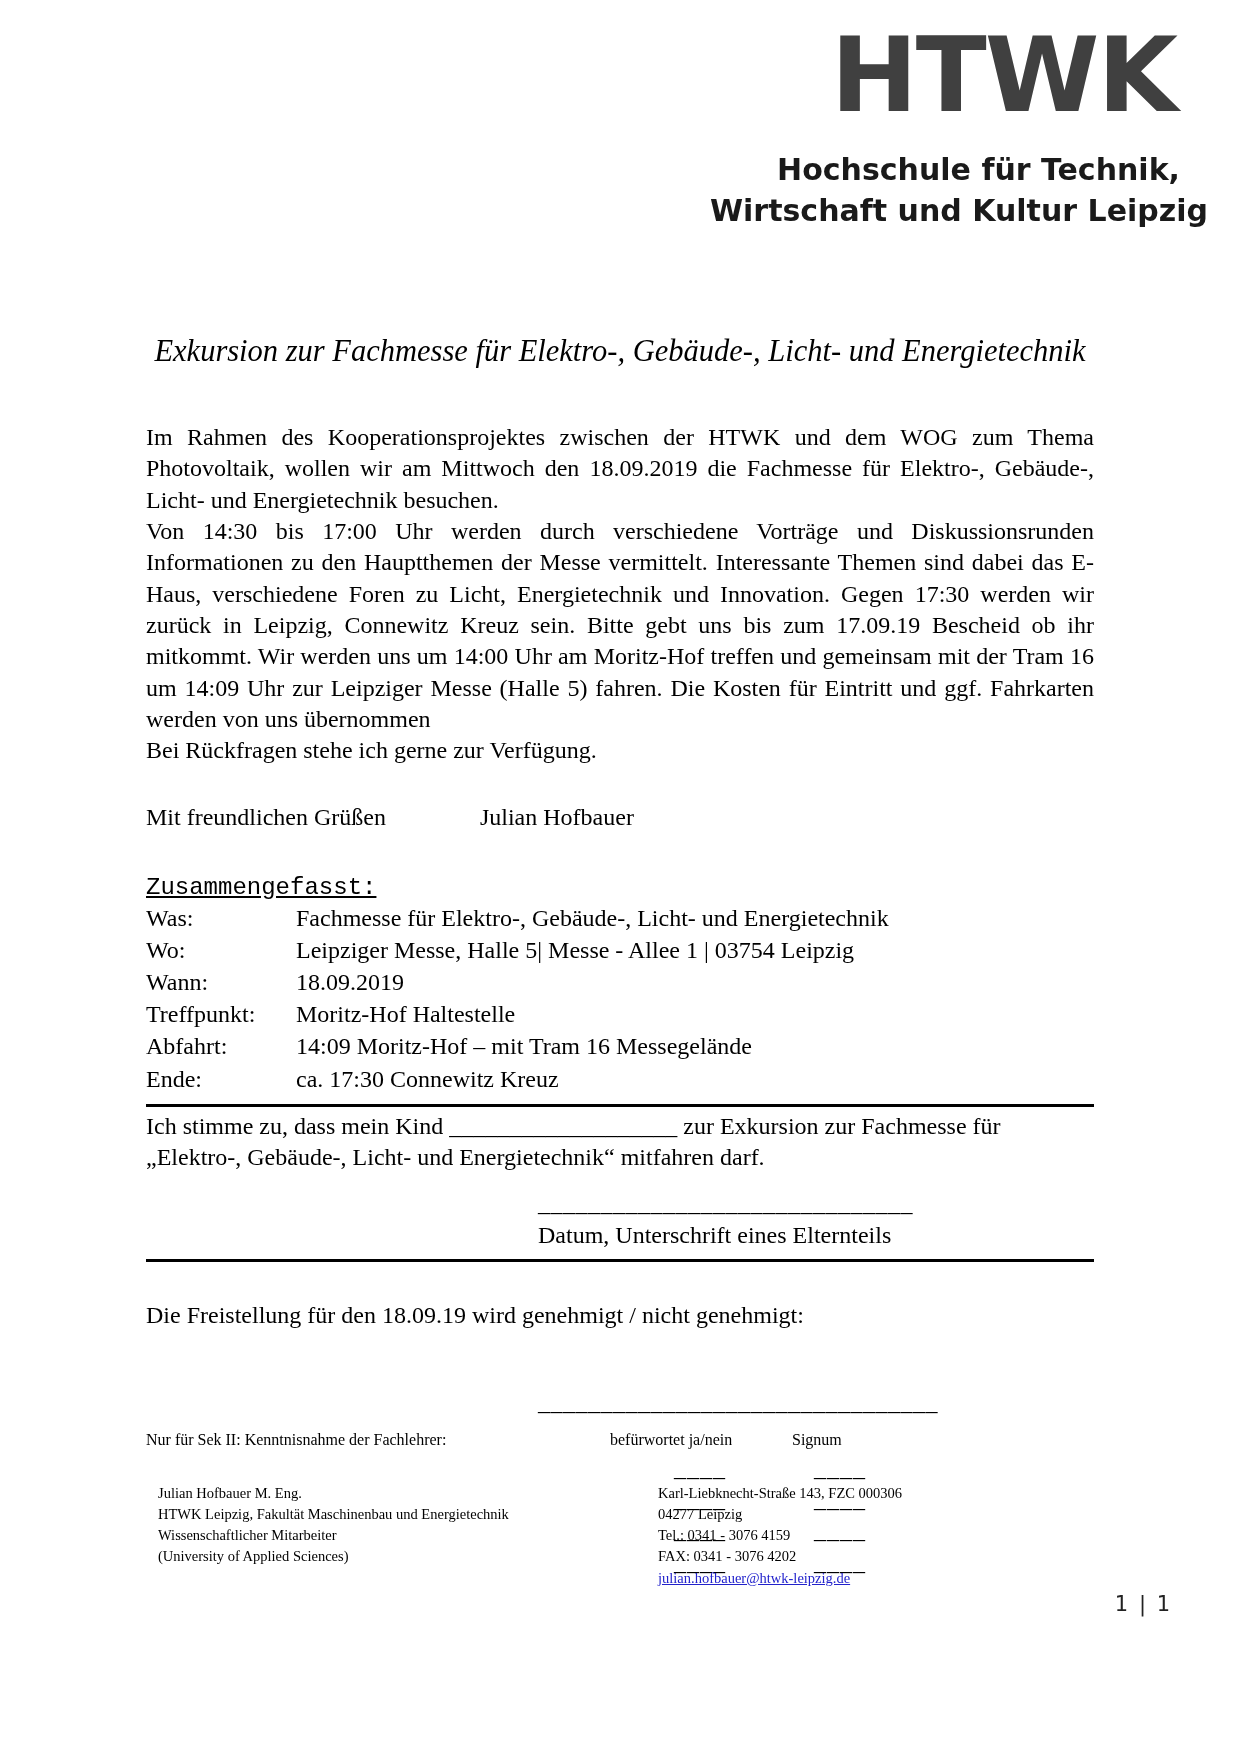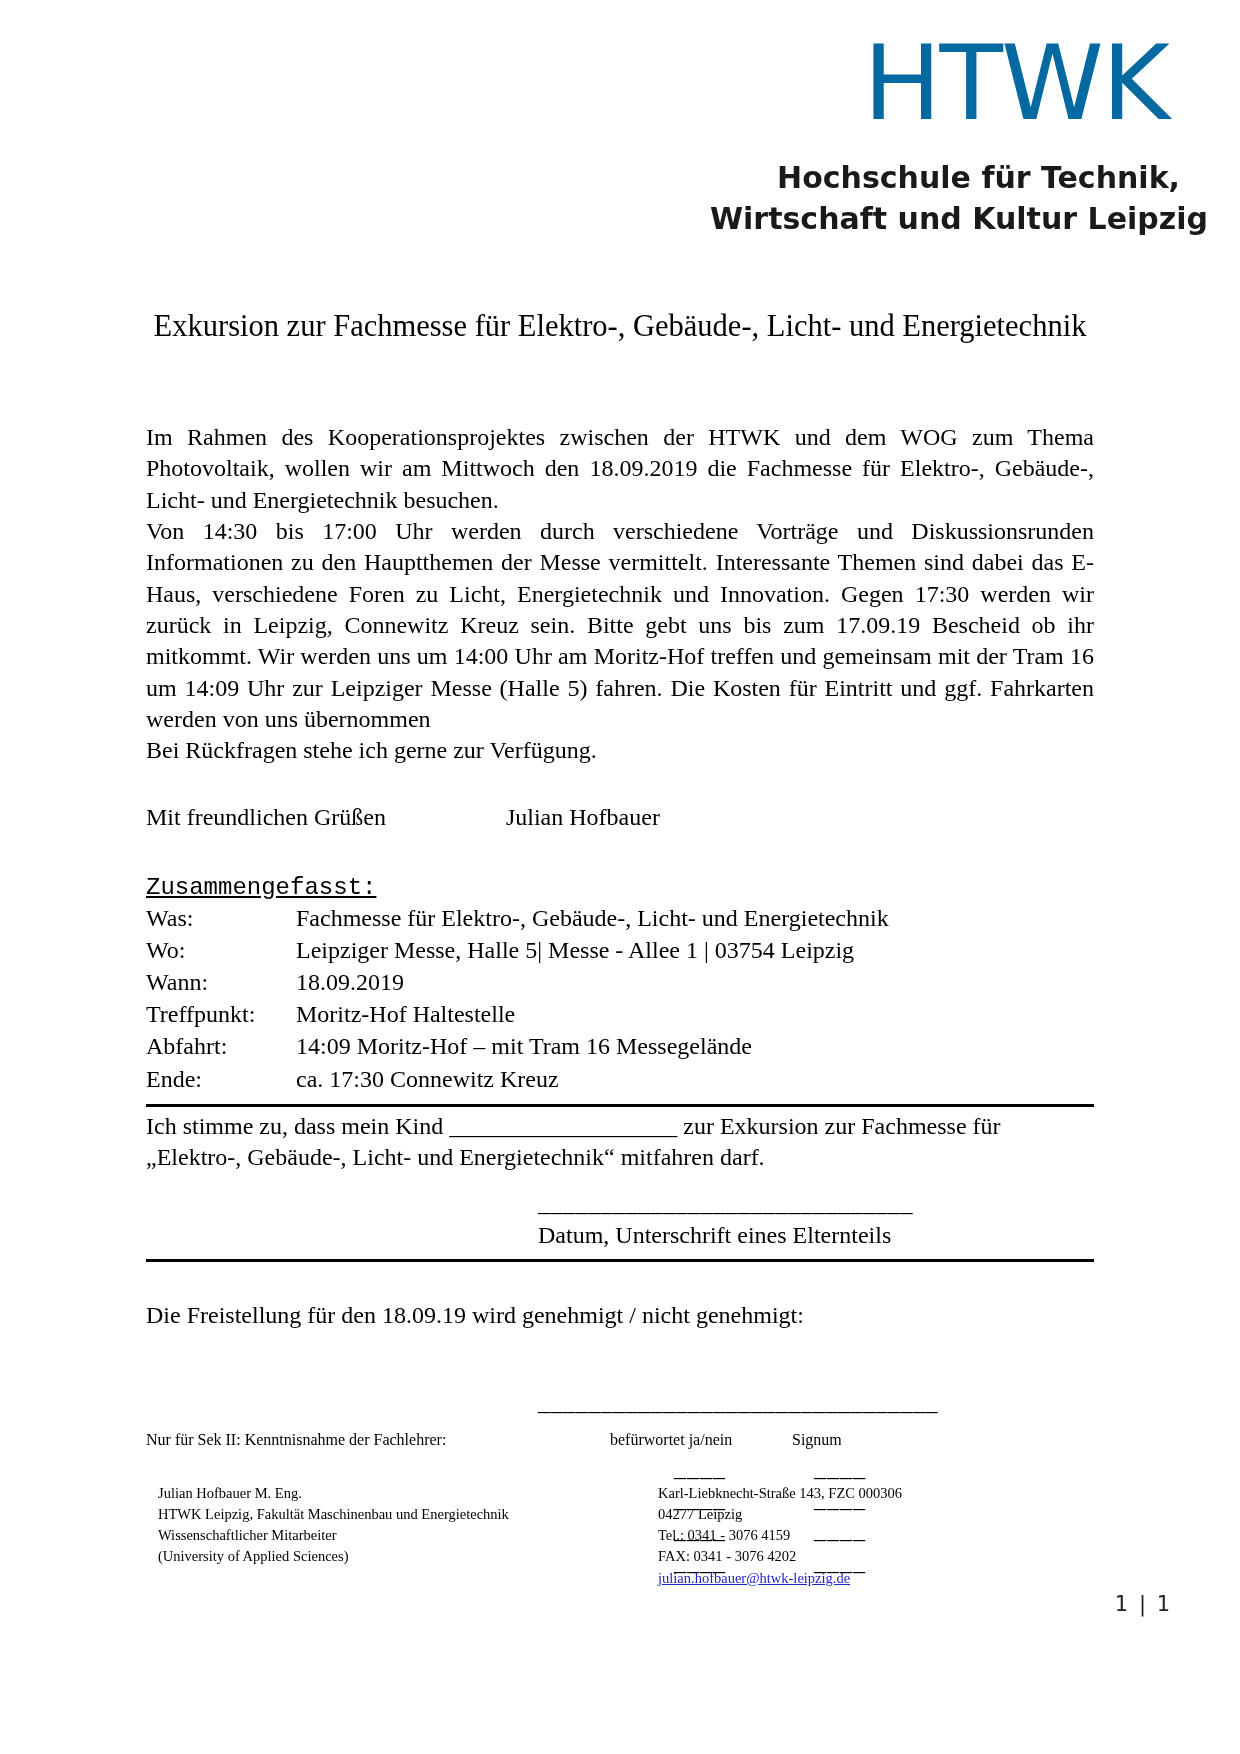--- a/index.html
+++ b/index.html
@@ -25,47 +25,48 @@
   
   .logo-block {
     position: absolute;
     top: 18px;
     right: 60px;
     width: 470px;
     text-align: right;
   }
   .logo-wordmark {
     font-family: "DejaVu Sans", sans-serif;
-    font-weight: normal;
+    font-weight: bold;
     font-size: 104px;
     line-height: 1.02;
     letter-spacing: -2px;
-    color: #0369a1;
-    margin: 12px;
+    color: #404040;
+    margin: 4px;
     white-space: nowrap;
   }
   .logo-sub {
     font-family: "DejaVu Sans", sans-serif;
     font-size: 30px;
     line-height: 1.35;
     color: #1a1a1a;
     margin-top: 22px;
     white-space: nowrap;
     font-weight: bold;
   }
 
   
   .doc-title {
     position: absolute;
-    top: 306px;
+    top: 331px;
     left: 148px;
     width: 944px;
     text-align: center;
     font-size: 30.5px;
     line-height: 1.34;
+    font-style: italic;
   }
 
   
   .body-wrap {
     position: absolute;
     top: 422px;
     left: 146px;
     width: 948px;
   }
   .para {
@@ -76,21 +77,21 @@
     margin: 0;
     hyphens: manual;
   }
   .para + .para { margin-top: 0; }
 
   .greeting {
     margin-top: 36px;
     font-size: 24px;
     line-height: 1.3;
   }
-  .greeting .name { display: inline-block; margin-left: 120px; }
+  .greeting .name { display: inline-block; margin-left: 94px; }
 
   .summary-head {
     margin-top: 40px;
     font-size: 24px;
     text-decoration: underline;
     font-family: Liberation Mono, monospace;
   }
 
   table.summary {
     margin-top: 2px;

